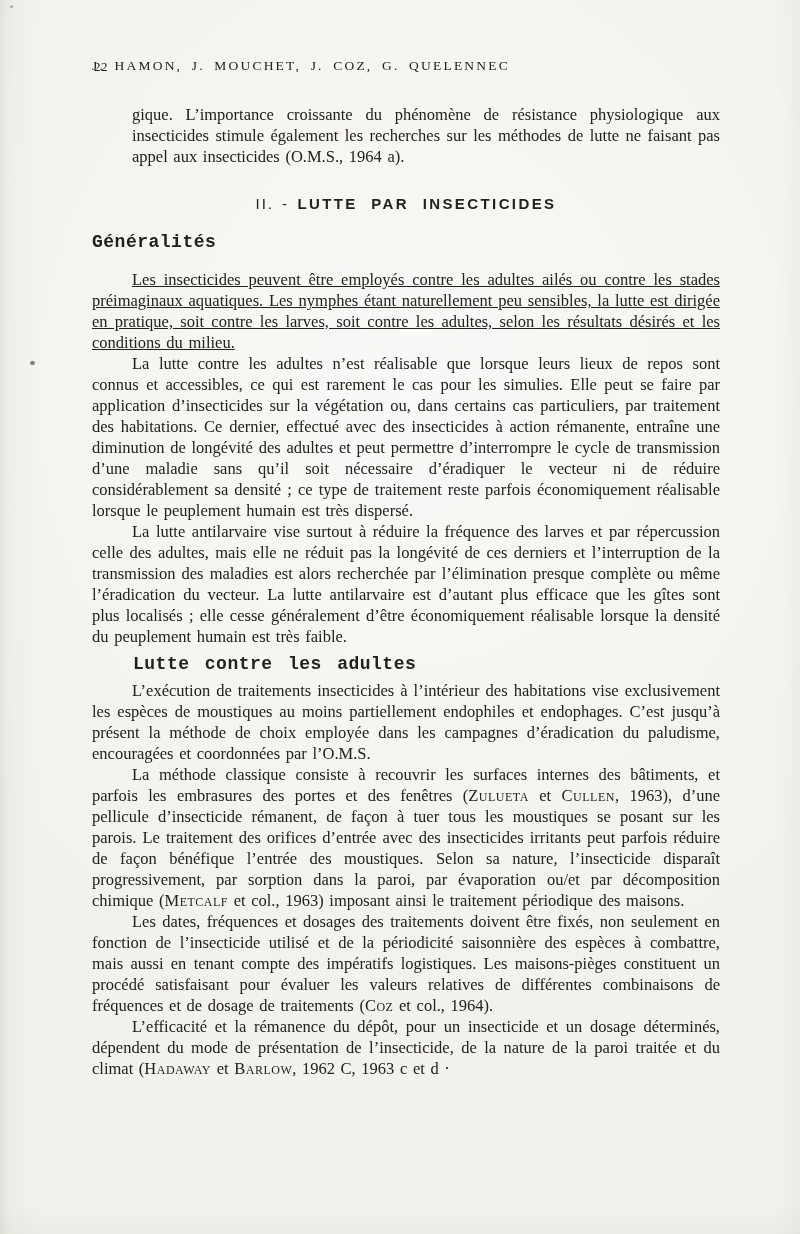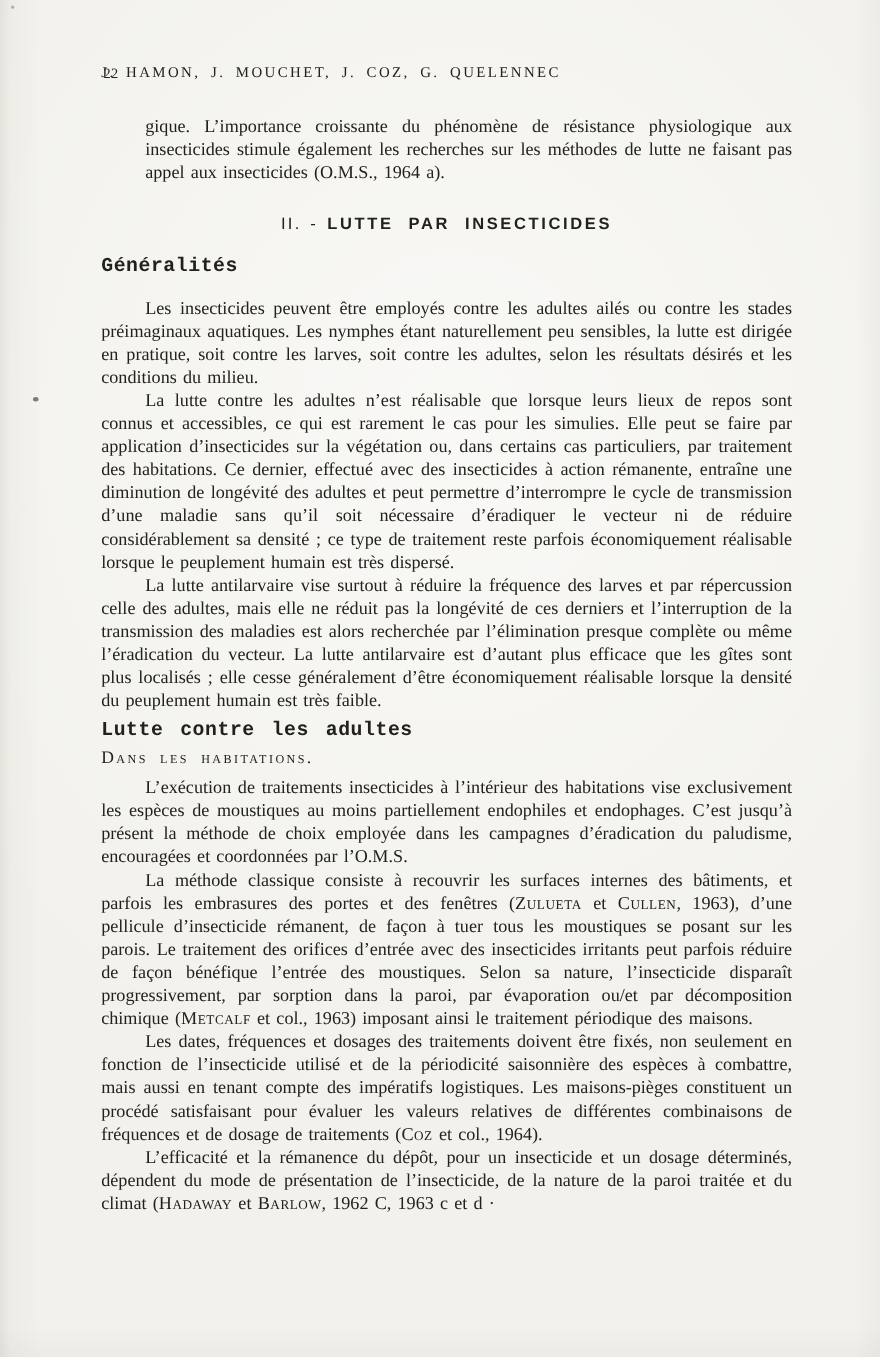--- a/index.html
+++ b/index.html
@@ -39,21 +39,21 @@
 
   p.body {
     font-size: 16.5px;
     line-height: 21px;
     text-align: justify;
     margin: 0;
     text-indent: 40px;
     word-spacing: 1.5px;
   }
   p.cont { text-indent: 0; margin-top: 24px; margin-left: 40px; }
-  p.after-h { margin-top: 16px; }
+  p.after-h { margin-top: 16px; text-decoration: underline; }
   p.after-sc { margin-top: 5px; }
 
   .sc { font-variant: small-caps; letter-spacing: 0.5px; margin-top: 25px; }
 
   h1.section {
     margin: 26px 0 0;
     text-align: center;
     font-family: "Liberation Sans", sans-serif;
     font-size: 15px;
     font-weight: 700;
@@ -66,21 +66,21 @@
 
   h2.sub {
     font-family: Liberation Mono, monospace;
     font-size: 18px;
     font-weight: 700;
     letter-spacing: 0.5px;
     word-spacing: 4px;
     line-height: 21px;
     margin: 17px 0 0;
   }
-  h2.sub-adultes { margin-top: 7px; }
+  h2.sub-adultes { margin-top: 7px; margin-left: 41px; }
 
   h3.runin {
     font-weight: 400;
     font-variant: small-caps;
     font-size: 16px;
     letter-spacing: 2.2px;
     word-spacing: 5px;
     line-height: 20px;
     margin: 5px 0 0;
   }
@@ -114,21 +114,20 @@
       <span class="sec-prefix">II.</span><span class="sec-dash">-</span><span class="sec-main">LUTTE PAR INSECTICIDES</span>
     </h1>
 
     <h2 class="sub">Généralités</h2>
 
     <p class="body after-h"><span>Les insecticides peuvent être employés contre les adultes ailés ou contre les stades préimaginaux aquatiques. Les nymphes étant naturellement peu sensibles, la lutte est dirigée en pratique, soit contre les larves, soit contre les adultes, selon les résultats désirés et les conditions du milieu.</span></p>
     <p class="body"><span>La lutte contre les adultes n’est réalisable que lorsque leurs lieux de repos sont connus et accessibles, ce qui est rarement le cas pour les simulies. Elle peut se faire par application d’insecticides sur la végétation ou, dans certains cas particuliers, par traitement des habitations. Ce dernier, effectué avec des insecticides à action rémanente, entraîne une diminution de longévité des adultes et peut permettre d’interrompre le cycle de transmission d’une maladie sans qu’il soit nécessaire d’éradiquer le vecteur ni de réduire considérablement sa densité ; ce type de traitement reste parfois économiquement réalisable lorsque le peuplement humain est très dispersé.</span></p>
     <p class="body"><span>La lutte antilarvaire vise surtout à réduire la fréquence des larves et par répercussion celle des adultes, mais elle ne réduit pas la longévité de ces derniers et l’interruption de la transmission des maladies est alors recherchée par l’élimination presque complète ou même l’éradication du vecteur. La lutte antilarvaire est d’autant plus efficace que les gîtes sont plus localisés ; elle cesse généralement d’être économiquement réalisable lorsque la densité du peuplement humain est très faible.</span></p>
 
     <h2 class="sub sub-adultes">Lutte contre les adultes</h2>
-    <h3 class="runin">Dans les habitations.</h3>
 
     <p class="body after-sc"><span>L’exécution de traitements insecticides à l’intérieur des habitations vise exclusivement les espèces de moustiques au moins partiellement endophiles et endophages. C’est jusqu’à présent la méthode de choix employée dans les campagnes d’éradication du paludisme, encouragées et coordonnées par l’O.M.S.</span></p>
     <p class="body"><span>La méthode classique consiste à recouvrir les surfaces internes des bâtiments, et parfois les embrasures des portes et des fenêtres (</span><span class="sc">Zulueta</span><span> et </span><span class="sc">Cullen</span><span>, 1963), d’une pellicule d’insecticide rémanent, de façon à tuer tous les moustiques se posant sur les parois. Le traitement des orifices d’entrée avec des insecticides irritants peut parfois réduire de façon bénéfique l’entrée des moustiques. Selon sa nature, l’insecticide disparaît progressivement, par sorption dans la paroi, par évaporation ou/et par décomposition chimique (</span><span class="sc">Metcalf</span><span> et col., 1963) imposant ainsi le traitement périodique des maisons.</span></p>
     <p class="body"><span>Les dates, fréquences et dosages des traitements doivent être fixés, non seulement en fonction de l’insecticide utilisé et de la périodicité saisonnière des espèces à combattre, mais aussi en tenant compte des impératifs logistiques. Les maisons-pièges constituent un procédé satisfaisant pour évaluer les valeurs relatives de différentes combinaisons de fréquences et de dosage de traitements (</span><span class="sc">Coz</span><span> et col., 1964).</span></p>
     <p class="body"><span>L’efficacité et la rémanence du dépôt, pour un insecticide et un dosage déterminés, dépendent du mode de présentation de l’insecticide, de la nature de la paroi traitée et du climat (</span><span class="sc">Hadaway</span><span> et </span><span class="sc">Barlow</span><span>, 1962 C, 1963 c et d ·</span></p>
 
   </div>
 </div>
 
 </body></html>

